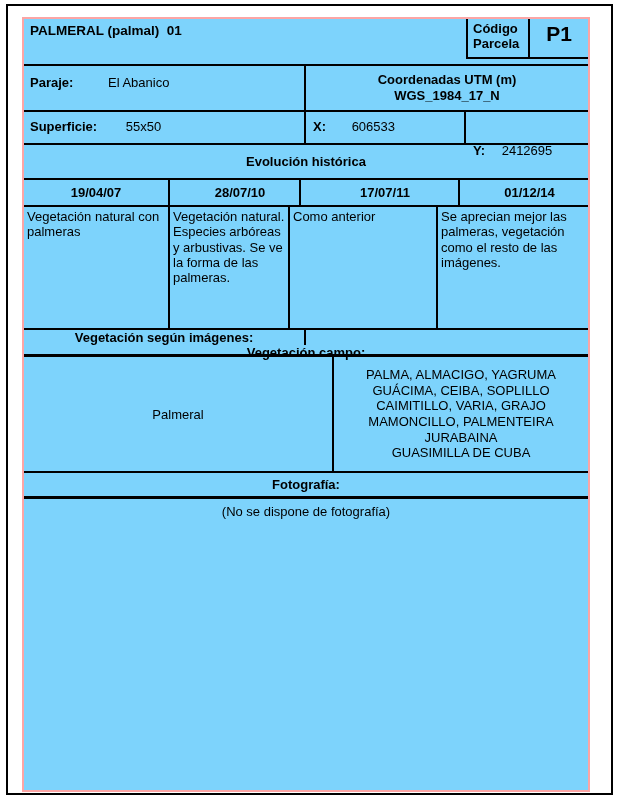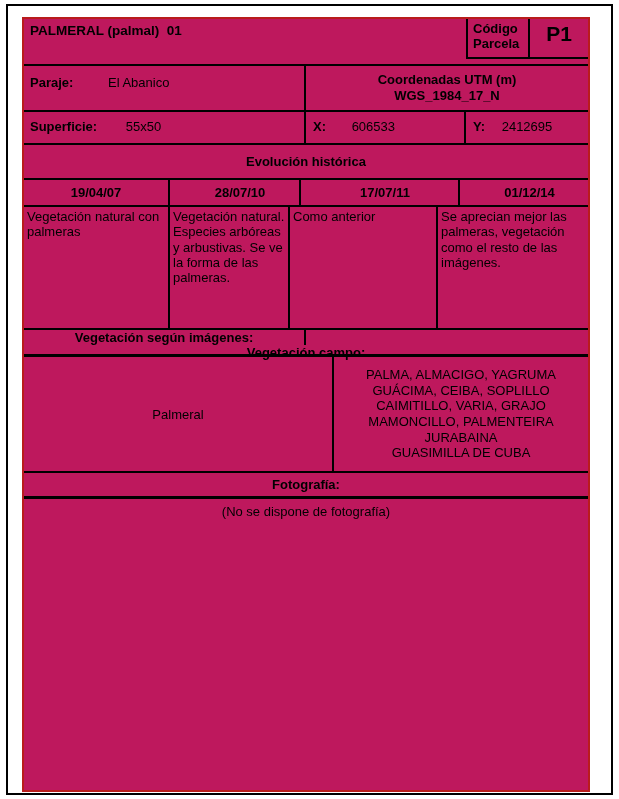--- a/index.html
+++ b/index.html
@@ -22,24 +22,24 @@
     height: 791px;
     border: 2px solid #000;
   }
 
   .doc-table {
     position: absolute;
     left: 22px;
     top: 17px;
     width: 568px;
     height: 775px;
-    border: 2px solid #b91c1c;
+    border: 2px solid #fca5a5;
     display: flex;
     flex-direction: column;
-    background: #be185d;
+    background: #7dd3fc;
     font-size: 13px;
   }
 
   .row {
     display: flex;
     flex-direction: row;
     border-bottom: 2px solid #000;
     flex: none;
   }
   .row.thick { border-bottom-width: 3px; }
@@ -94,21 +94,21 @@
     line-height: 1.22;
     white-space: pre-line;
   }
 
   
   .r3 { height: 33px; }
   .superficie-cell { width: 282px; padding: 7px 0 0 6px; }
   .superficie-cell .value { margin-left: 25px; }
   .x-cell { width: 160px; padding: 7px 0 0 7px; }
   .x-cell .value { margin-left: 22px; }
-  .y-cell { flex: 1; padding: 7px 0 0 7px; }
+  .y-cell { flex: 1; padding: 7px 0 0 7px; margin-top: 24px; }
   .y-cell .value { margin-left: 13px; }
 
   
   .r4 { height: 35px; }
   .full-header {
     flex: 1;
     display: flex;
     align-items: center;
     justify-content: center;
     font-weight: bold;

